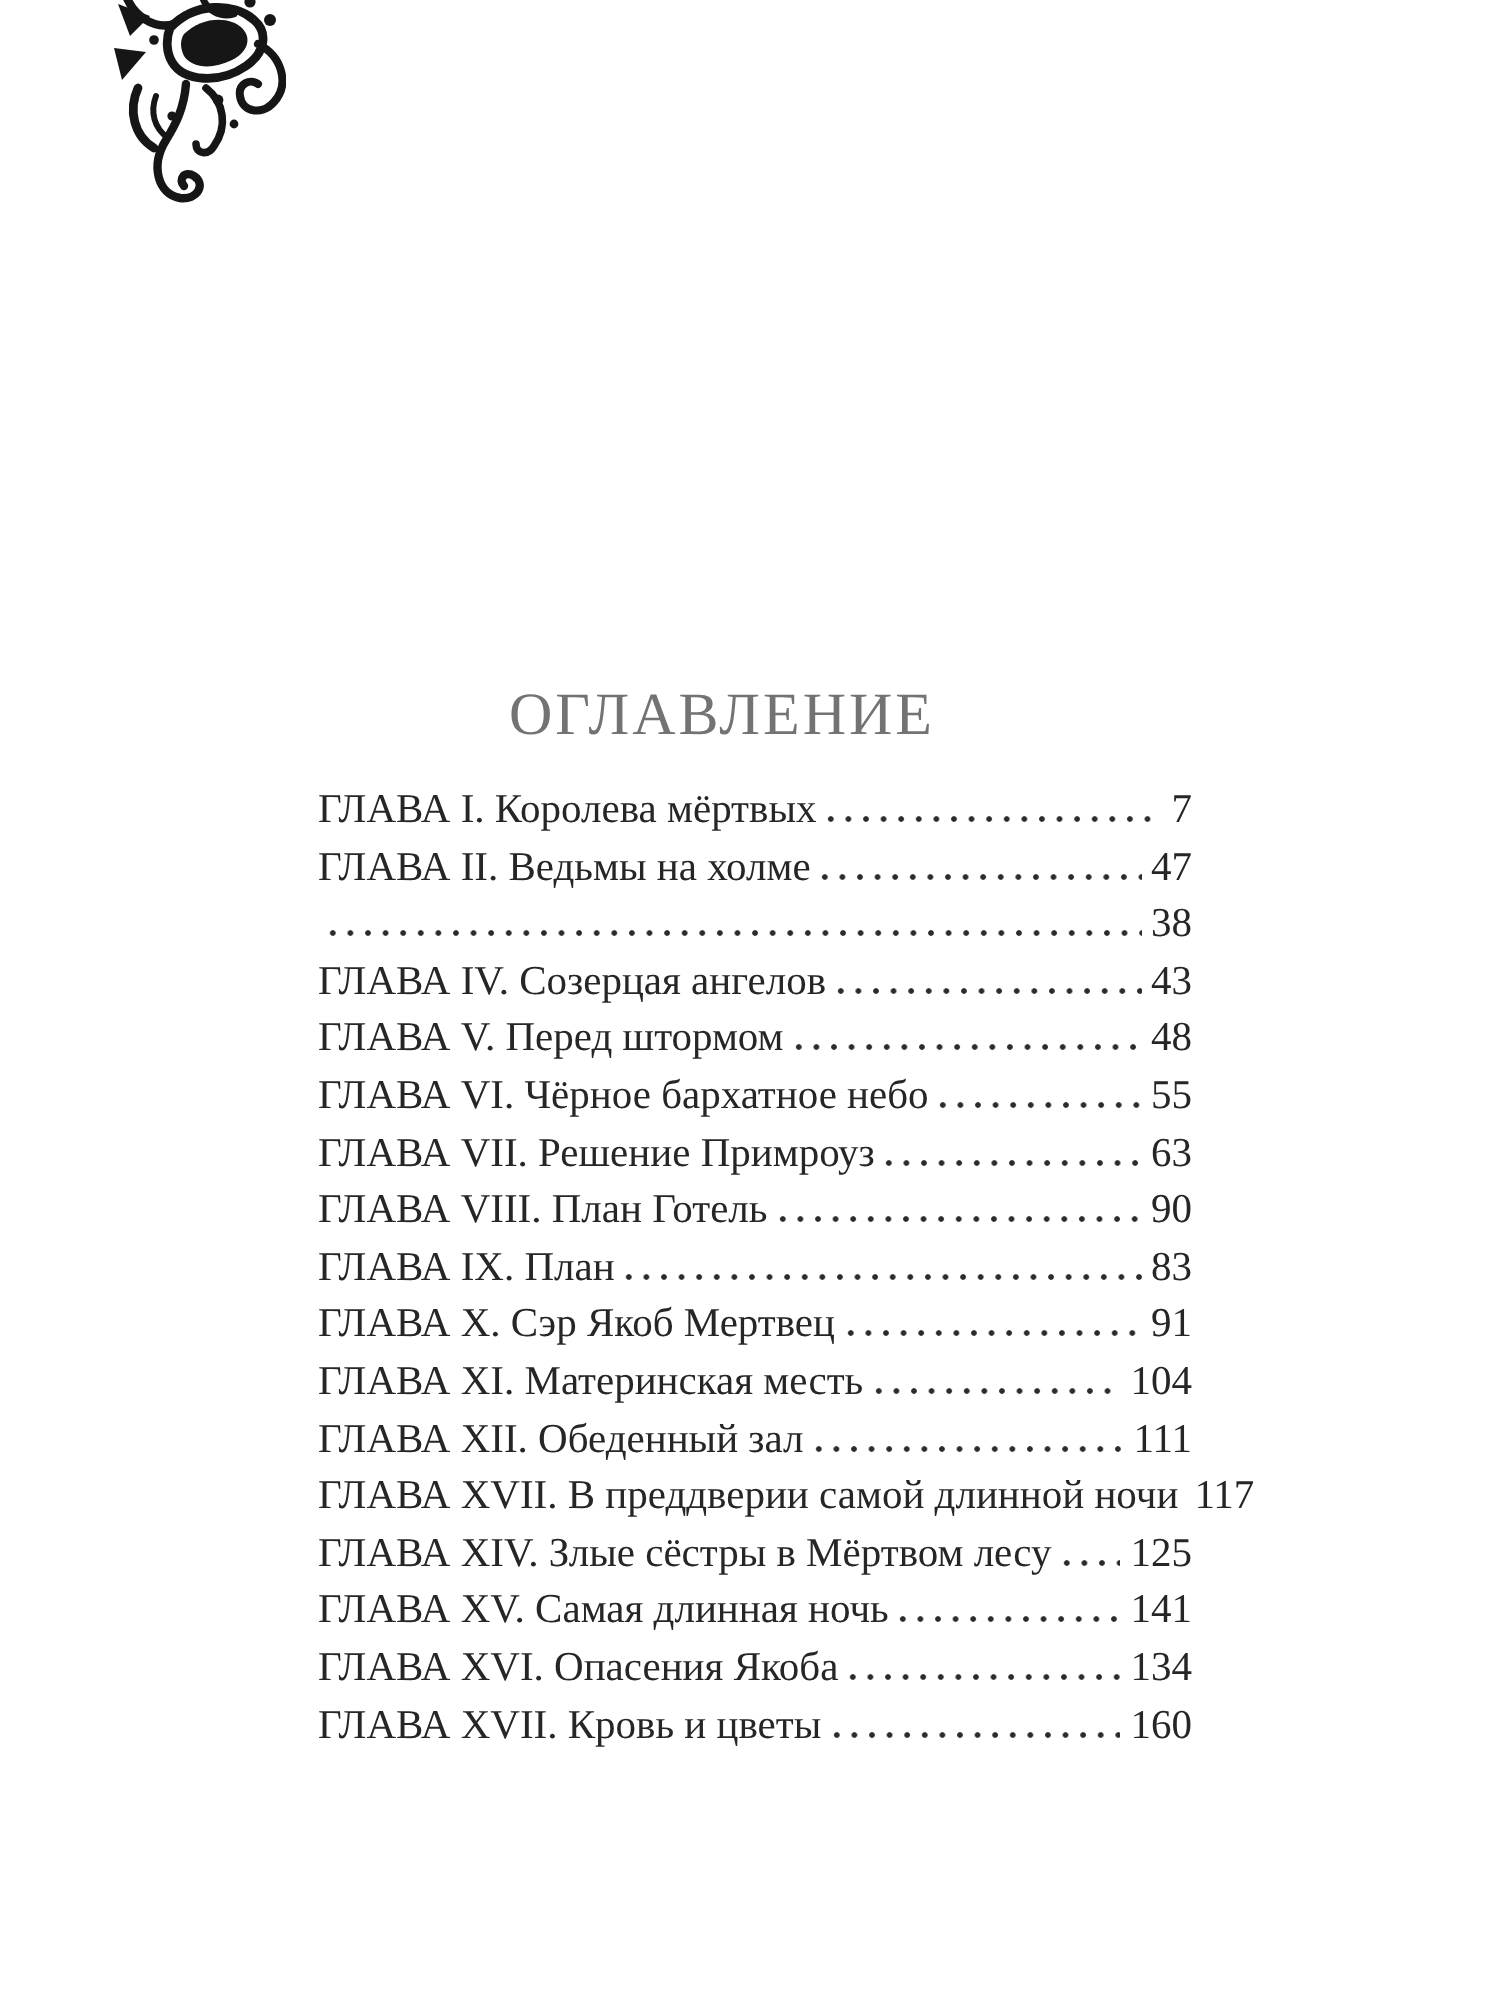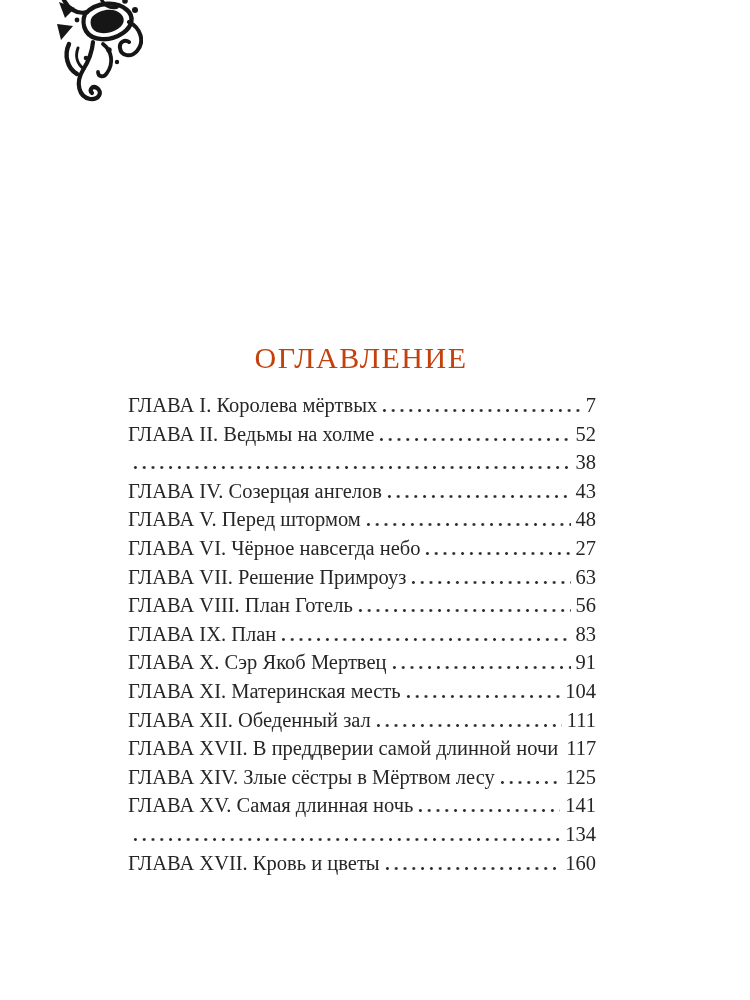--- a/index.html
+++ b/index.html
@@ -26,35 +26,36 @@
   .toc-title {
     position: absolute;
     left: 128px;
     top: 343px;
     width: 466px;
     margin: 0;
     text-align: center;
     font-size: 30px;
     font-weight: normal;
     letter-spacing: 1.5px;
-    color: #c2410c;
+    color: #737373;
     line-height: 1;
   }
   .toc {
     position: absolute;
     left: 128px;
     top: 394px;
     width: 468px;
   }
   .toc-row {
     display: flex;
     align-items: baseline;
     height: 28.6px;
     font-size: 20.5px;
     color: #262626;
+    margin-left: 31px;
   }
   .toc-label {
     white-space: nowrap;
     flex: 0 0 auto;
   }
   .toc-dots {
     flex: 1 1 auto;
     height: 3px;
     margin-left: 3px;
     background-image: radial-gradient(circle, #2b2b2b 1.2px, rgba(0,0,0,0) 1.6px);
@@ -107,50 +108,50 @@
 
   <div class="toc" id="toc-list">
       <div class="toc-row">
         <span class="toc-label">ГЛАВА I. Королева мёртвых</span>
         <span class="toc-dots"></span>
         <span class="toc-page">7</span>
       </div>
       <div class="toc-row">
         <span class="toc-label">ГЛАВА II. Ведьмы на холме</span>
         <span class="toc-dots"></span>
-        <span class="toc-page">52</span>
+        <span class="toc-page">47</span>
       </div>
       <div class="toc-row">
         <span class="toc-dots"></span>
         <span class="toc-page">38</span>
       </div>
       <div class="toc-row">
         <span class="toc-label">ГЛАВА IV. Созерцая ангелов</span>
         <span class="toc-dots"></span>
         <span class="toc-page">43</span>
       </div>
       <div class="toc-row">
         <span class="toc-label">ГЛАВА V. Перед штормом</span>
         <span class="toc-dots"></span>
         <span class="toc-page">48</span>
       </div>
       <div class="toc-row">
-        <span class="toc-label">ГЛАВА VI. Чёрное навсегда небо</span>
+        <span class="toc-label">ГЛАВА VI. Чёрное бархатное небо</span>
         <span class="toc-dots"></span>
-        <span class="toc-page">27</span>
+        <span class="toc-page">55</span>
       </div>
       <div class="toc-row">
         <span class="toc-label">ГЛАВА VII. Решение Примроуз</span>
         <span class="toc-dots"></span>
         <span class="toc-page">63</span>
       </div>
       <div class="toc-row">
         <span class="toc-label">ГЛАВА VIII. План Готель</span>
         <span class="toc-dots"></span>
-        <span class="toc-page">56</span>
+        <span class="toc-page">90</span>
       </div>
       <div class="toc-row">
         <span class="toc-label">ГЛАВА IX. План</span>
         <span class="toc-dots"></span>
         <span class="toc-page">83</span>
       </div>
       <div class="toc-row">
         <span class="toc-label">ГЛАВА X. Сэр Якоб Мертвец</span>
         <span class="toc-dots"></span>
         <span class="toc-page">91</span>
@@ -174,20 +175,21 @@
         <span class="toc-label">ГЛАВА XIV. Злые сёстры в Мёртвом лесу</span>
         <span class="toc-dots"></span>
         <span class="toc-page">125</span>
       </div>
       <div class="toc-row">
         <span class="toc-label">ГЛАВА XV. Самая длинная ночь</span>
         <span class="toc-dots"></span>
         <span class="toc-page">141</span>
       </div>
       <div class="toc-row">
+        <span class="toc-label">ГЛАВА XVI. Опасения Якоба</span>
         <span class="toc-dots"></span>
         <span class="toc-page">134</span>
       </div>
       <div class="toc-row">
         <span class="toc-label">ГЛАВА XVII. Кровь и цветы</span>
         <span class="toc-dots"></span>
         <span class="toc-page">160</span>
       </div>
     </div>
 

